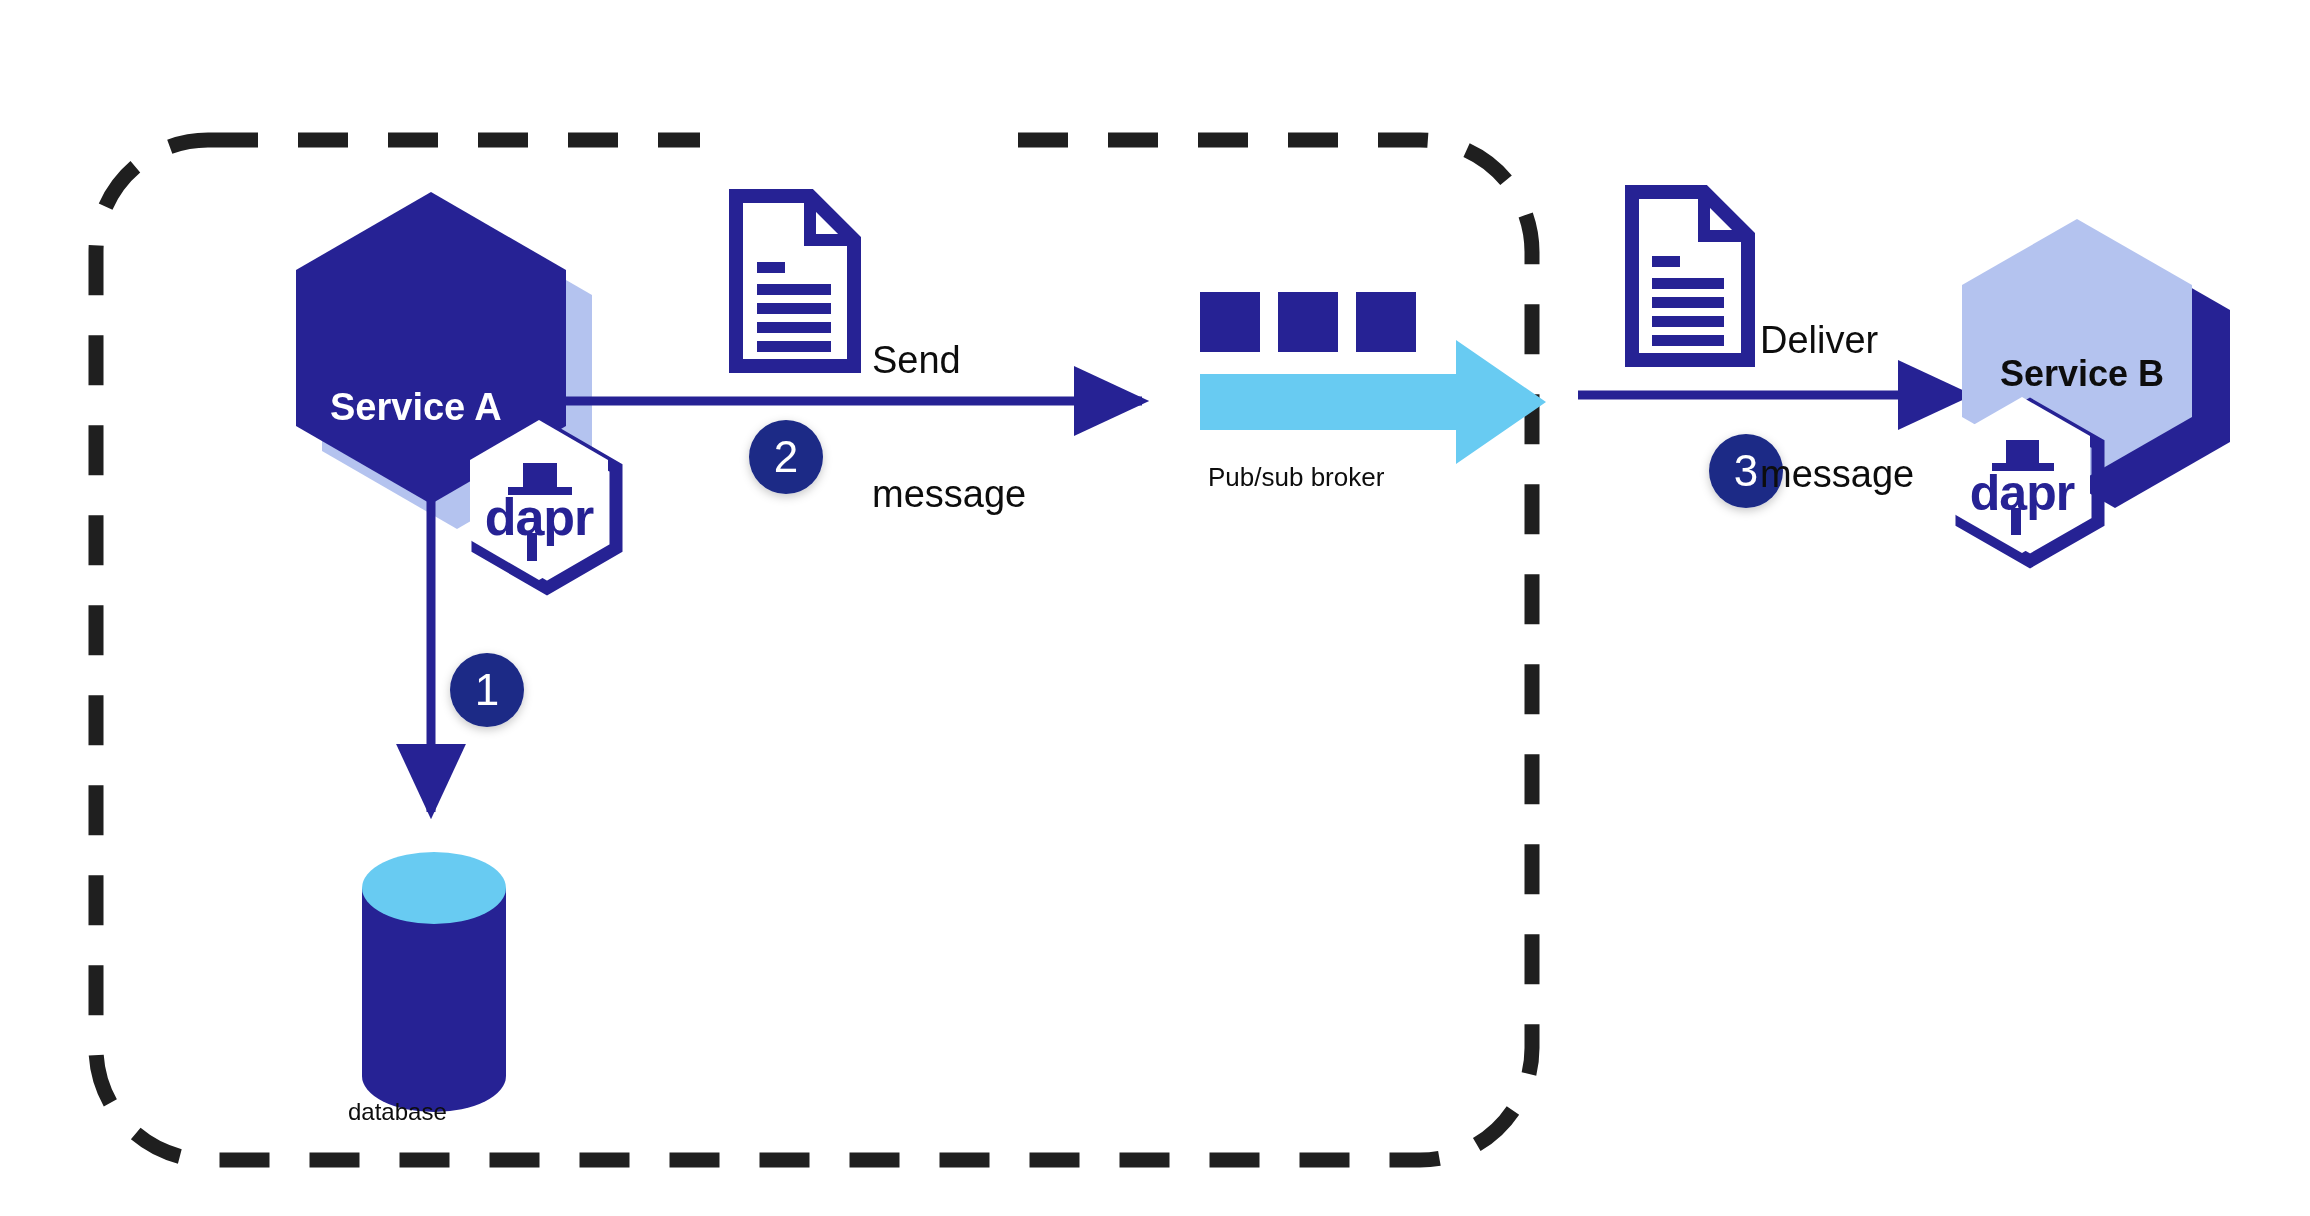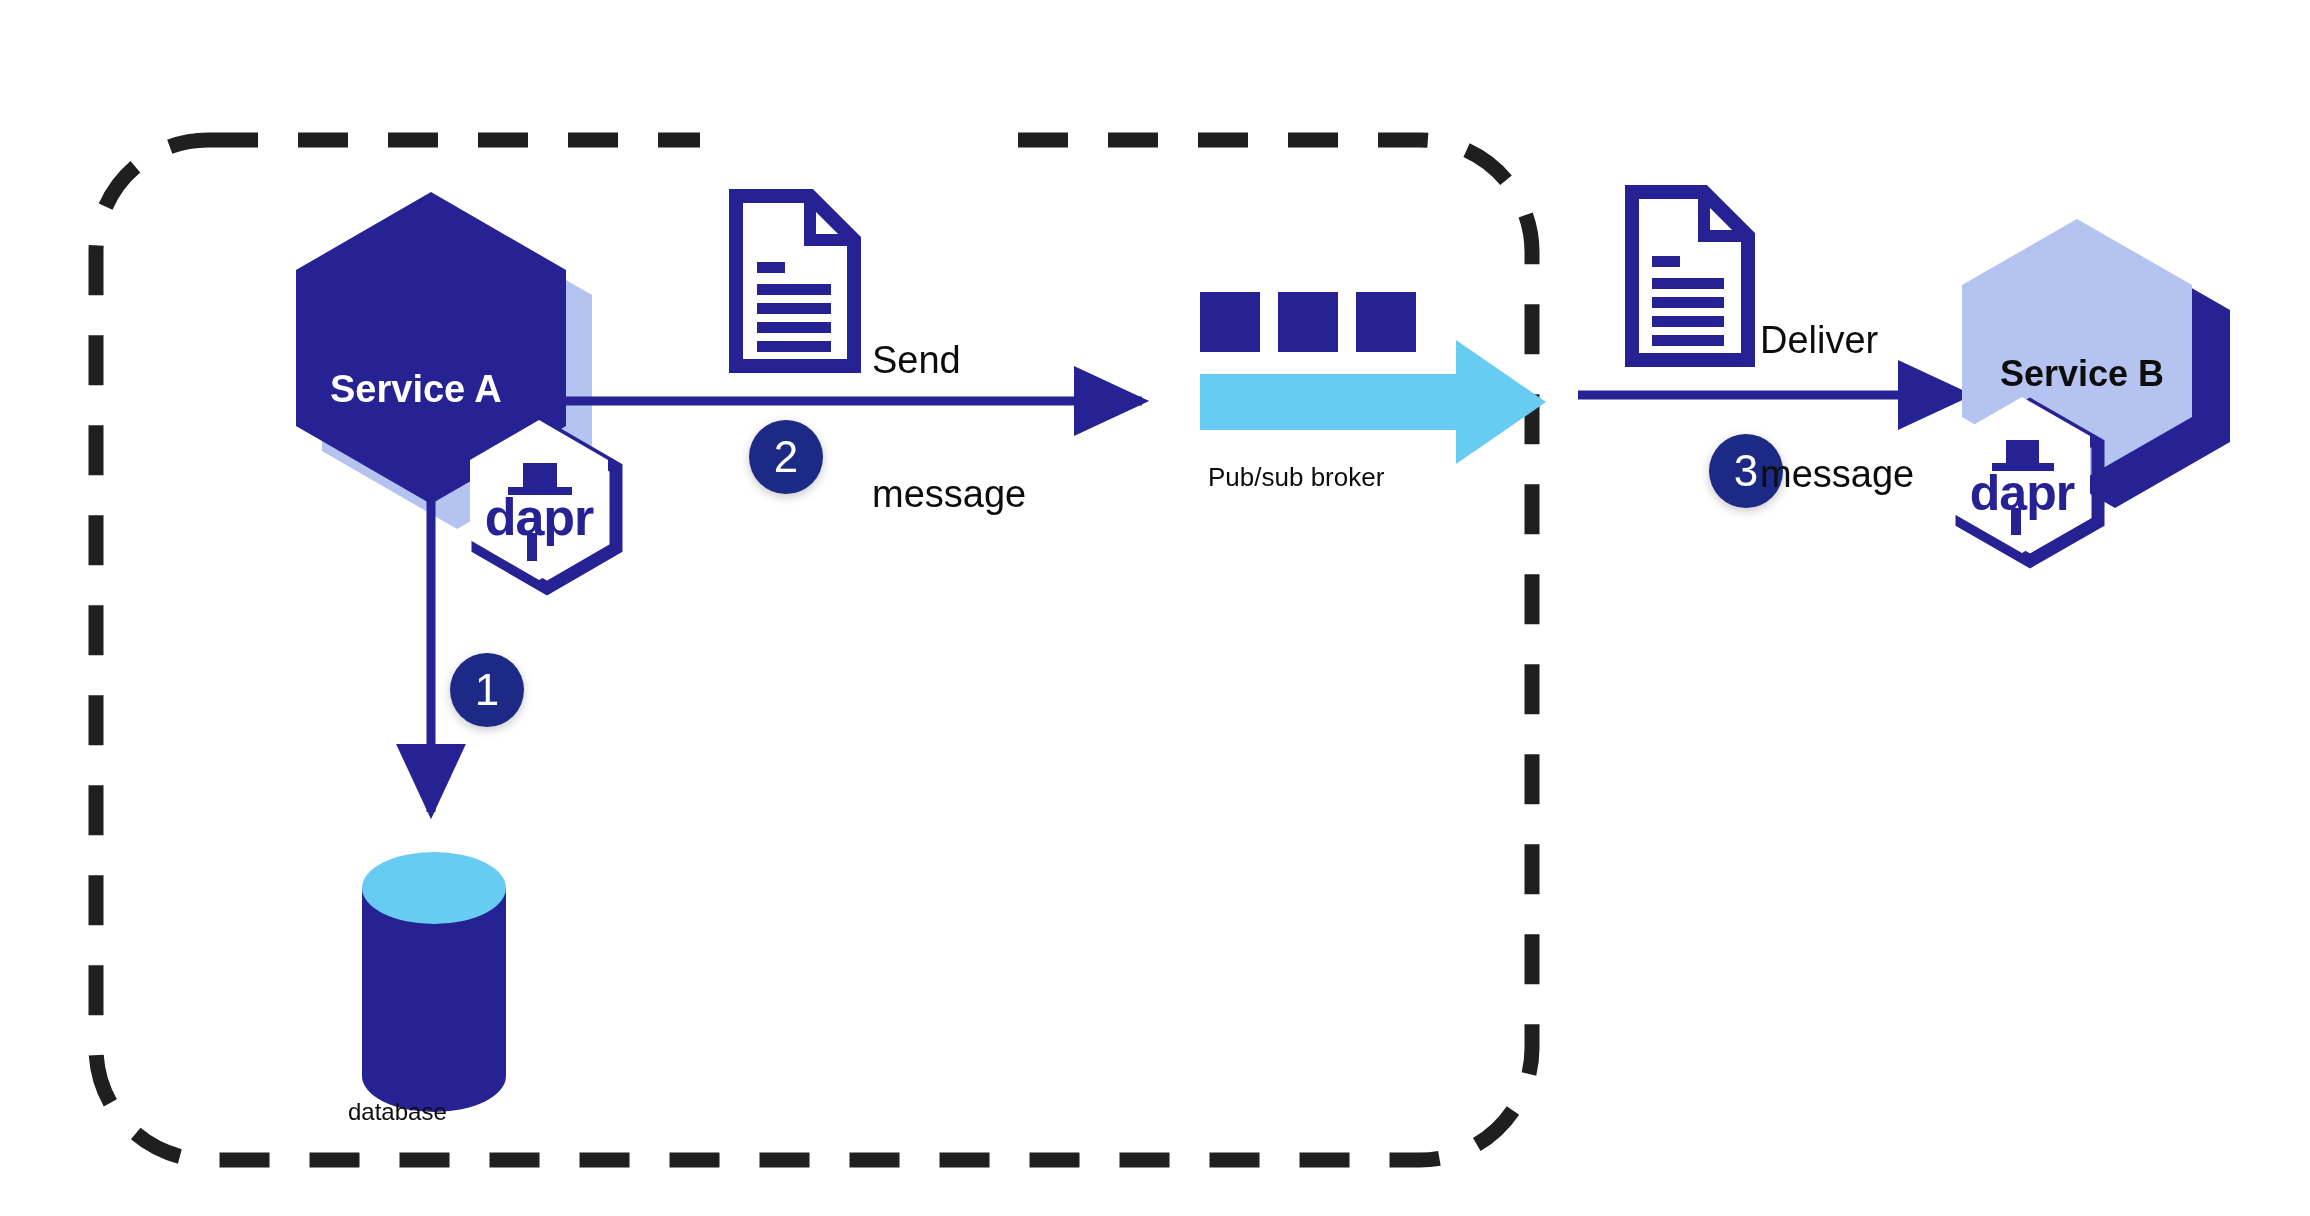--- a/index.html
+++ b/index.html
@@ -16,21 +16,21 @@
   }
   .wht{color:#ffffff;}
   #transaction-label{
     left:717px;top:118px;font-size:40px;font-weight:400;color:#111111;
     background:#ffffff;padding:0 16px;letter-spacing:.2px;
   }
   #send-message-label{left:872px;top:248px;font-size:38px;text-align:left;}
   #deliver-message-label{left:1760px;top:228px;font-size:38px;text-align:left;}
   #pubsub-label{left:1208px;top:462px;font-size:26px;}
   #database-label{left:348px;top:1098px;font-size:24px;}
-  #service-a-label{left:330px;top:367px;font-size:38px;font-weight:700;}
+  #service-a-label{left:330px;top:385px;font-size:38px;font-weight:700;}
   #service-b-label{left:2000px;top:353px;font-size:36px;font-weight:700;}
   .badge-num{
     position:absolute;display:flex;align-items:center;justify-content:center;
     color:#ffffff;font-size:44px;font-weight:400;
     font-family:"Liberation Sans","DejaVu Sans",sans-serif;
     width:74px;height:74px;
   }
 </style>
 </head>
 <body>

